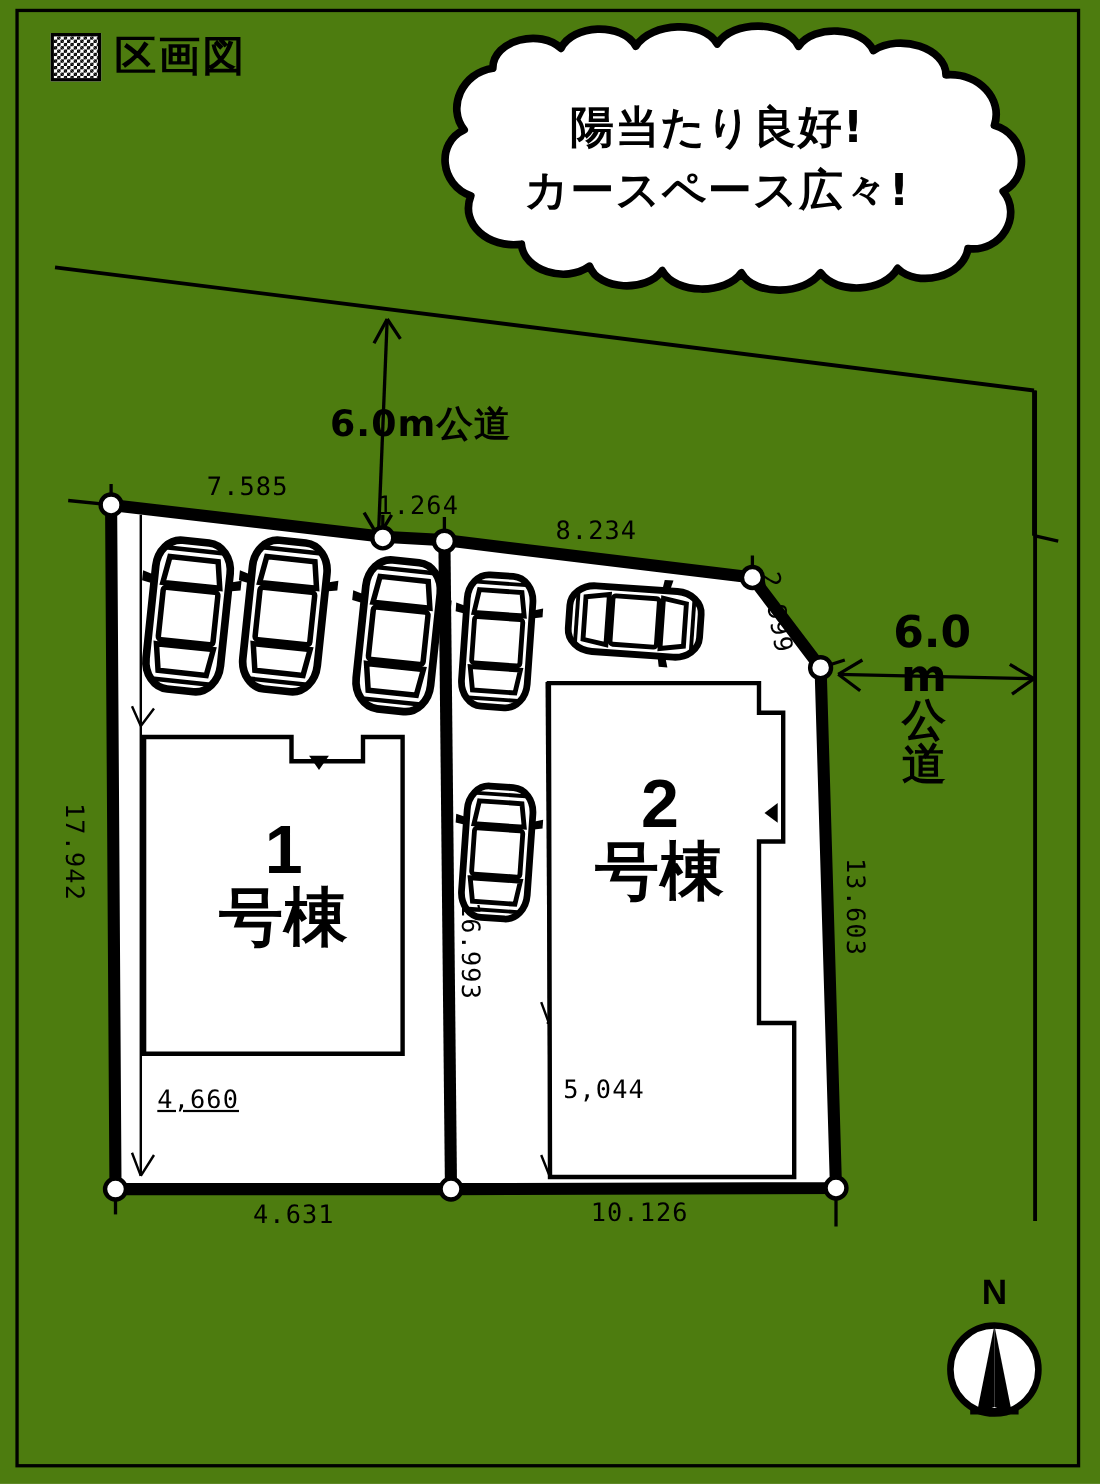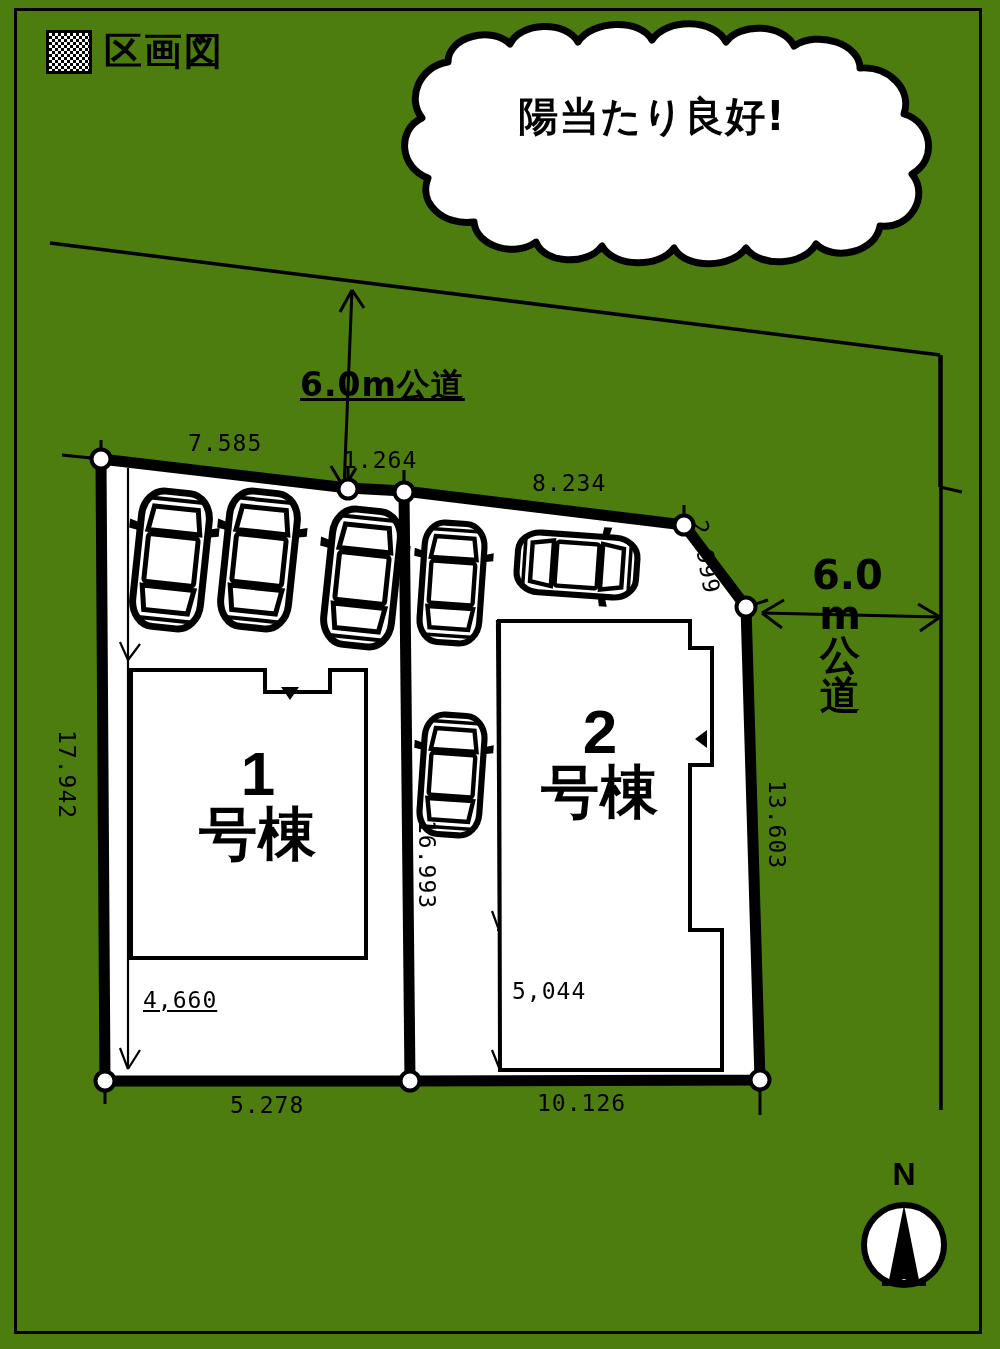--- a/index.html
+++ b/index.html
@@ -198,20 +198,21 @@
                C 380 250, 334 252, 322 230
                C 308 250, 262 250, 250 228
                C 236 248, 192 246, 184 224
                C 162 240, 124 228, 122 204
                C 92 208, 66 186, 76 160
                C 48 150, 44 112, 70 100
                C 54 80, 68 48, 96 44 Z" fill="#ffffff" stroke="#000000" stroke-width="7" stroke-linejoin="round"></path>
     </svg>
     <div id="cloud-text">
       <div>陽当たり良好!</div>
+      <div>カースペース広々!</div>
     </div>
   </div>
 
   <svg id="svg-root" viewBox="0 0 1000 1349">
 
     <g>
       <path d="M 50 243 L 940 355" fill="none" stroke="#000" stroke-width="3.5"></path>
       <path d="M 940 355 L 940 487" fill="none" stroke="#000" stroke-width="3.5"></path>
       <path d="M 940 487 L 962 492" fill="none" stroke="#000" stroke-width="3"></path>
     </g>
@@ -348,44 +349,44 @@
 
     <g transform="translate(904,1245)">
       <circle cx="0" cy="0" r="40" fill="#ffffff" stroke="#000000" stroke-width="6"></circle>
       <polygon points="0,-40 16,40 0,34" fill="#000000"></polygon>
       <polygon points="0,-40 -16,40 0,34" fill="#000000"></polygon>
       <path d="M -22 38 L 22 38" stroke="#000000" stroke-width="6" fill="none"></path>
     </g>
 
   </svg>
 
-  <div class="maptext roadlabel jp" style="left:300px; top:363px;text-decoration:underline;">6.0m公道</div>
+  <div class="maptext roadlabel jp" style="left:300px; top:363px;">6.0m公道</div>
 
   <div class="maptext dim" style="left:188px; top:430px;">7.585</div>
 
   <div class="maptext dim" style="left:343px; top:447px;">1.264</div>
 
-  <div class="maptext dim" style="left:532px; top:470px;">8.234</div>
+  <div class="maptext dim" style="left:505px; top:470px;">8.234</div>
 
   <div class="maptext dim-v" style="left:712px; top:518px; transform:rotate(80deg);">2.999</div>
 
   <div class="maptext roadlabel-v jp" style="left:812px; top:555px; width:56px;">
     <span>6.0</span>
     <span>m</span>
     <span>公</span>
     <span>道</span>
   </div>
 
   <div class="maptext dim-v" style="left:80px; top:730px; transform:rotate(90deg);">17.942</div>
 
   <div class="maptext dim-v" style="left:440px; top:820px; transform:rotate(90deg);">16.993</div>
 
   <div class="maptext dim-v" style="left:790px; top:780px; transform:rotate(90deg);">13.603</div>
 
-  <div class="maptext dim" style="left:230px; top:1092px;">5.278</div>
+  <div class="maptext dim" style="left:230px; top:1092px;">4.631</div>
 
   <div class="maptext dim" style="left:537px; top:1090px;">10.126</div>
 
   <div class="maptext dim" style="left:143px; top:987px;text-decoration:underline;">4,660</div>
 
   <div class="maptext dim" style="left:512px; top:978px;">5,044</div>
 
   <div class="lot-title" style="left:168px; top:742px; width:180px;">
     <span class="lot-num">1</span>
     <span class="lot-word">号棟</span>

